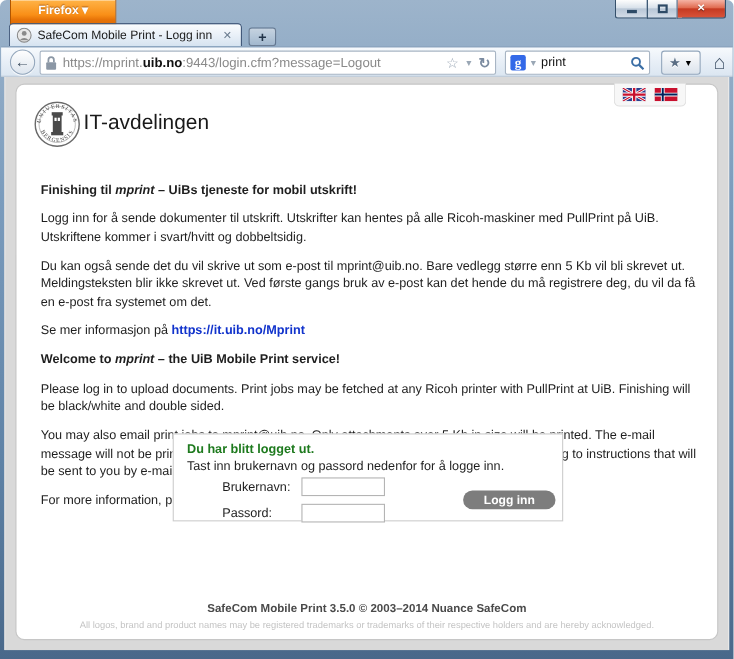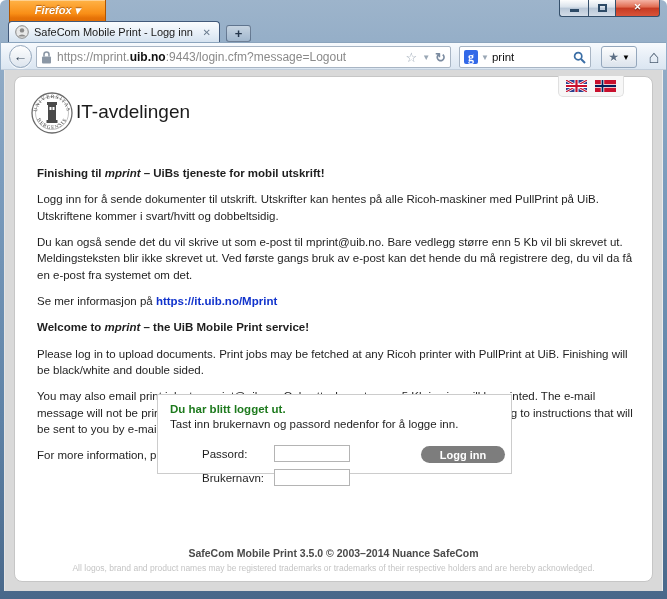--- a/index.html
+++ b/index.html
@@ -11,21 +11,20 @@
   }
   
   .firefox-btn {
     position:absolute; left:9px; top:0; width:97px; height:31px;
     background:linear-gradient(180deg,#ffae42 0%,#f98f17 45%,#e océ 0,#e06c00 100%);
     background:linear-gradient(180deg,#ffb347 0%,#f98f17 45%,#e67207 60%,#d96500 100%);
     border:1px solid #b05500; border-top:none; border-radius:0 0 5px 5px;
     color:#fff; font-weight:bold; font-size:11px; text-align:center; line-height:20px;
     text-shadow:0 -1px 1px rgba(120,50,0,.6); box-shadow:inset 0 1px 0 rgba(255,255,255,.4);
     cursor:default;
-    font-style:italic;
   }
   .win-controls { position:absolute; right:7px; top:0; height:17px; display:flex; }
   .wc {
     height:17px; border:1px solid #35506b; border-top:none;
     background:linear-gradient(180deg,#fdfdfd 0%,#d8e1ea 45%,#b8c6d6 50%,#d4dde8 100%);
     color:#333; font-size:9px; line-height:15px; text-align:center; cursor:default;
   }
   .wc-min { width:29px; border-radius:0 0 0 3px; border-right:none; }
   .wc-max { width:27px; border-right:none; }
   .wc-close {
@@ -119,21 +118,21 @@
   .prose p { margin-bottom:10px; }
   .prose .bold { font-weight:bold; }
   .prose .em { font-weight:bold; font-style:italic;margin-top:16px; }
   .prose a { color:#1133cc; font-weight:bold; text-decoration:none; cursor:pointer; }
   
   .login-box {
     position:absolute; left:142px; top:317px; width:355px; height:80px;
     border:1px solid #ccc; background:#fff; padding:8px 12px; font-size:11.5px;
   }
   .status-green { color:#1e7a1e; font-weight:bold; margin-bottom:3px; }
-  .instruction { color:#1e1e1e; margin-bottom:15px; }
+  .instruction { color:#1e1e1e; margin-bottom:4px; }
   .frm-row { display:flex; align-items:center; margin:0 0 7px 32px; }
   .frm-label { width:72px; color:#1e1e1e; }
   .frm-input {
     width:76px; height:17px; border:1px solid #b4b4b4; background:#fff;
     font-size:11px; padding:0 3px; font-family:"Liberation Sans",sans-serif;
   }
   .login-btn {
     position:absolute; right:6px; bottom:10px; width:84px; height:17px;
     background:#7d7d7d; border:none; border-radius:9px; color:#fff;
     font-weight:bold; font-size:11px; font-family:"Liberation Sans",sans-serif; cursor:pointer;
@@ -252,27 +251,27 @@
         <p class="bold"><span>Welcome to </span><span class="em">mprint</span><span> – the UiB Mobile Print service!</span></p>
         <p>Please log in to upload documents. Print jobs may be fetched at any Ricoh printer with PullPrint at UiB. Finishing will be black/white and double sided.</p>
         <p>You may also email print jobs to mprint@uib.no. Only attachments over 5 Kb in size will be printed. The e-mail message will not be printed. First time you use the system you may have to register, according to instructions that will be sent to you by e-mail.</p>
         <p><span>For more information, please see </span><a>https://it.uib.no/en/Mprint</a><span>.</span></p>
       </div>
 
       <div class="login-box">
         <div class="status-green">Du har blitt logget ut.</div>
         <div class="instruction">Tast inn brukernavn og passord nedenfor for å logge inn.</div>
         <div class="frm-row">
+          <span class="frm-label">Brukernavn:</span>
+          <input class="frm-input" type="text" value="" style="">
+        </div>
+        <div class="frm-row">
           <span class="frm-label">Passord:</span>
           <input class="frm-input" type="password" value="" style="">
         </div>
-        <div class="frm-row">
-          <span class="frm-label">Brukernavn:</span>
-          <input class="frm-input" type="text" value="" style="">
-        </div>
         <button class="login-btn">Logg inn</button>
       </div>
 
       <div class="pg-footer">
         <div class="copyright">SafeCom Mobile Print 3.5.0 © 2003–2014 Nuance SafeCom</div>
         <div class="disclaimer">All logos, brand and product names may be registered trademarks or trademarks of their respective holders and are hereby acknowledged.</div>
       </div>
 
     </div>
   </div>

